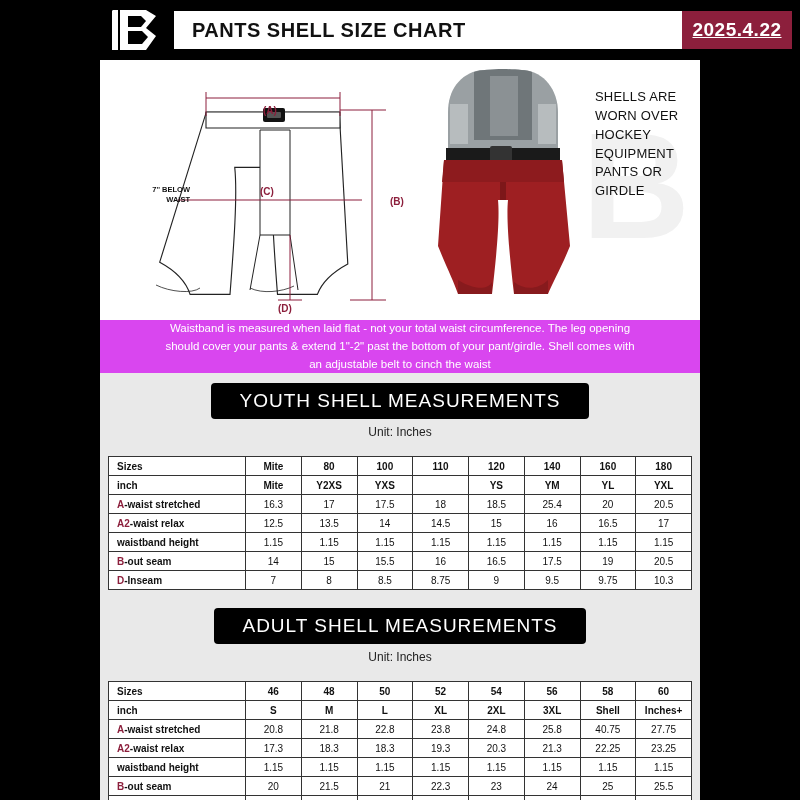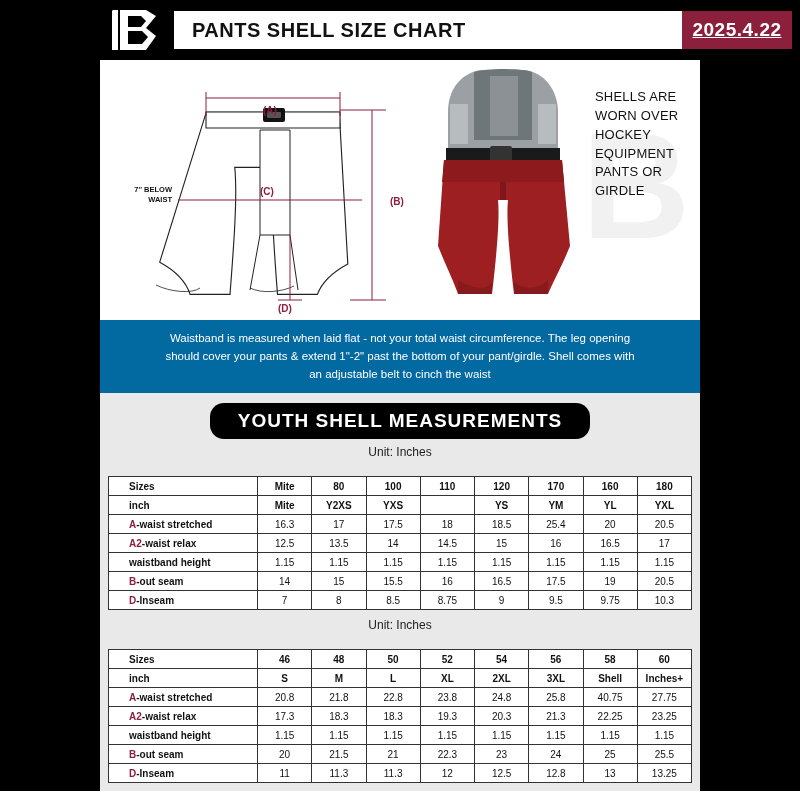--- a/index.html
+++ b/index.html
@@ -112,48 +112,48 @@
   .side-label {
     position: absolute;
     font-size: 7.5px;
     font-weight: bold;
     color: #111;
     line-height: 1.3;
     text-align: right;
   }
   
   .banner {
-    background: #0369a1;
+    background: #d946ef;
     color: #ffffff;
     text-align: center;
     font-size: 11.5px;
     line-height: 1.55;
-    padding: 10px 60px;
+    padding: 0 60px;
     box-sizing: border-box;
     border-left: 100px solid #000;
     border-right: 100px solid #000;
   }
   
   .section-wrap {
     background: #e9e9e9;
     border-left: 100px solid #000;
     border-right: 100px solid #000;
     padding: 10px 0 6px 0;
     text-align: center;
     position: relative;
   }
   .section-pill {
     display: inline-block;
     background: #000;
     color: #fff;
     font-size: 19px;
-    font-weight: bold;
+    font-weight: normal;
     letter-spacing: 1px;
     padding: 7px 28px 7px 28px;
-    border-radius: 14px;
+    border-radius: 4px;
   }
   .unit {
     background: #e9e9e9;
     text-align: center;
     font-size: 12px;
     color: #222;
     padding-bottom: 17px;
     border-left: 100px solid #000;
     border-right: 100px solid #000;
   }
@@ -174,21 +174,21 @@
   td {
     border: 1px solid #333;
     font-size: 10px;
     text-align: center;
     height: 16px;
     padding: 1px 0;
     color: #111;
   }
   td.rowhead {
     text-align: left;
-    padding-left: 20px;
+    padding-left: 8px;
     font-weight: bold;
     width: 128px;
   }
   td.rowhead .letter { color: #8c1f3c; }
   tr.head td { font-weight: bold; }
 </style>
 </head>
 <body>
 
 <div class="page">
@@ -260,21 +260,21 @@
           <path d="M18 210 C34 220 48 220 52 212 L52 224 L18 224 Z" fill="#871a1d"></path>
           <path d="M74 212 C84 220 98 220 108 210 L108 224 L74 224 Z" fill="#871a1d"></path>
         </g>
       </svg>
 
       <div class="dim-label" style="left:163px; top:45px;">(A)</div>
       <div class="dim-label" style="left:160px; top:126px;">(C)</div>
       <div class="dim-label" style="left:290px; top:136px;">(B)</div>
       <div class="dim-label" style="left:178px; top:243px;">(D)</div>
 
-      <div class="side-label" style="left:2px; top:125px; width:70px;">
+      <div class="side-label" style="left:20px; top:125px; width:70px;">
         <div>7'' BELOW</div>
         <div>WAIST</div>
       </div>
 
       <div class="note">SHELLS ARE WORN OVER HOCKEY EQUIPMENT PANTS OR GIRDLE</div>
     </div>
   </div>
 
   <div class="banner">Waistband is measured when laid flat - not your total waist circumference. The leg opening should cover your pants &amp; extend 1"-2" past the bottom of your pant/girdle. Shell comes with an adjustable belt to cinch the waist</div>
 
@@ -285,21 +285,21 @@
   <div class="table-wrap">
     <table>
       <tbody>
           <tr class="head">
             <td class="rowhead">Sizes</td>
             <td>Mite</td>
             <td>80</td>
             <td>100</td>
             <td>110</td>
             <td>120</td>
-            <td>170</td>
+            <td>140</td>
             <td>160</td>
             <td>180</td>
           </tr>
           <tr class="head">
             <td class="rowhead">inch</td>
             <td>Mite</td>
             <td>Y2XS</td>
             <td>YXS</td>
             <td></td>
             <td>YS</td>
@@ -359,20 +359,23 @@
             <td>8.75</td>
             <td>9</td>
             <td>9.5</td>
             <td>9.75</td>
             <td>10.3</td>
           </tr>
         </tbody>
     </table>
   </div>
 
+  <div class="section-wrap">
+    <span class="section-pill">ADULT SHELL MEASUREMENTS</span>
+  </div>
   <div class="unit">Unit: Inches</div>
   <div class="table-wrap">
     <table>
       <tbody>
           <tr class="head">
             <td class="rowhead">Sizes</td>
             <td>46</td>
             <td>48</td>
             <td>50</td>
             <td>52</td>

